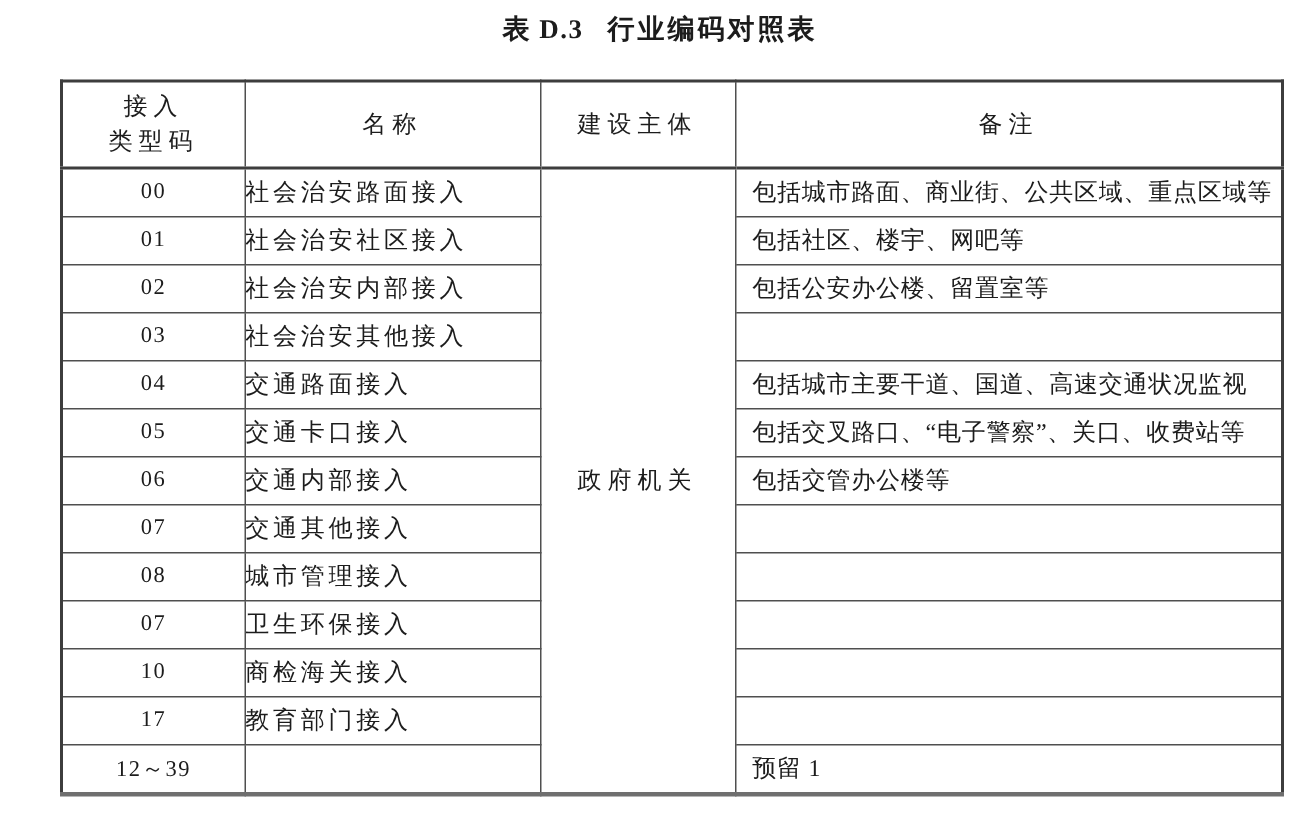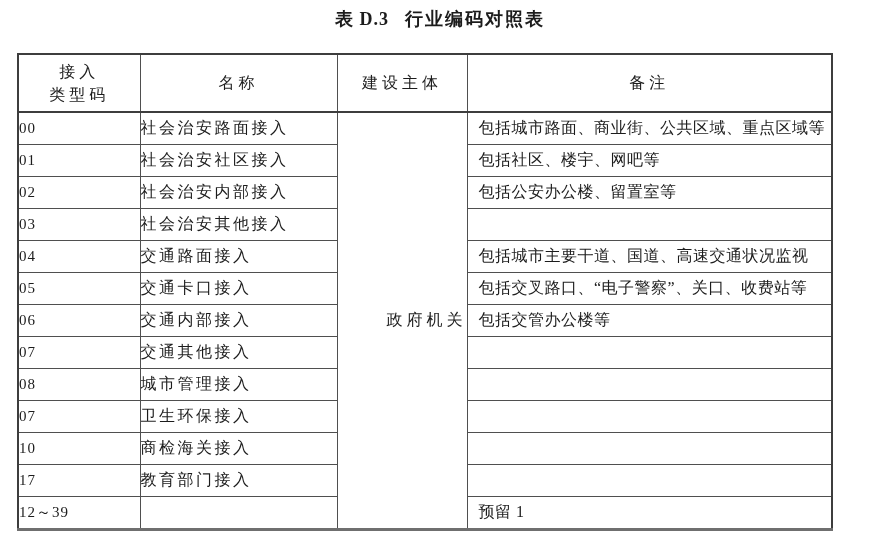--- a/index.html
+++ b/index.html
@@ -28,21 +28,21 @@
     letter-spacing: 2px;
     white-space: nowrap;
   }
   .doc-title .title-prefix {
     margin-right: 16px;
     letter-spacing: 1px;
   }
   table.code-table {
     position: absolute;
     top: 53px;
-    left: 17px;
+    left: 40px;
     width: 814px;
     border-collapse: collapse;
     table-layout: fixed;
     border: 2px solid #3d3d3d;
     border-bottom: 3px solid #6f6f6f;
   }
   col.c-code    { width: 122px; }
   col.c-name    { width: 197px; }
   col.c-subject { width: 130px; }
   col.c-remark  { width: 365px; }
@@ -59,29 +59,30 @@
   thead th {
     height: 56px;
     text-align: center;
     font-size: 16px;
     letter-spacing: 4px;
     border-bottom: 2px solid #3d3d3d;
   }
   thead th .hline { line-height: 1.45; }
   tbody td { height: 31px; font-size: 16px; }
   td.code {
+    text-align: center;
     font-size: 15px;
     letter-spacing: 1px;
   }
   td.name {
     text-align: left;
     letter-spacing: 2.5px;
   }
   td.subject {
-    text-align: right;
+    text-align: center;
     letter-spacing: 4px;
   }
   td.remark {
     text-align: left;
     padding-left: 11px;
     letter-spacing: 0.5px;
   }
 </style>
 </head>
 <body>

